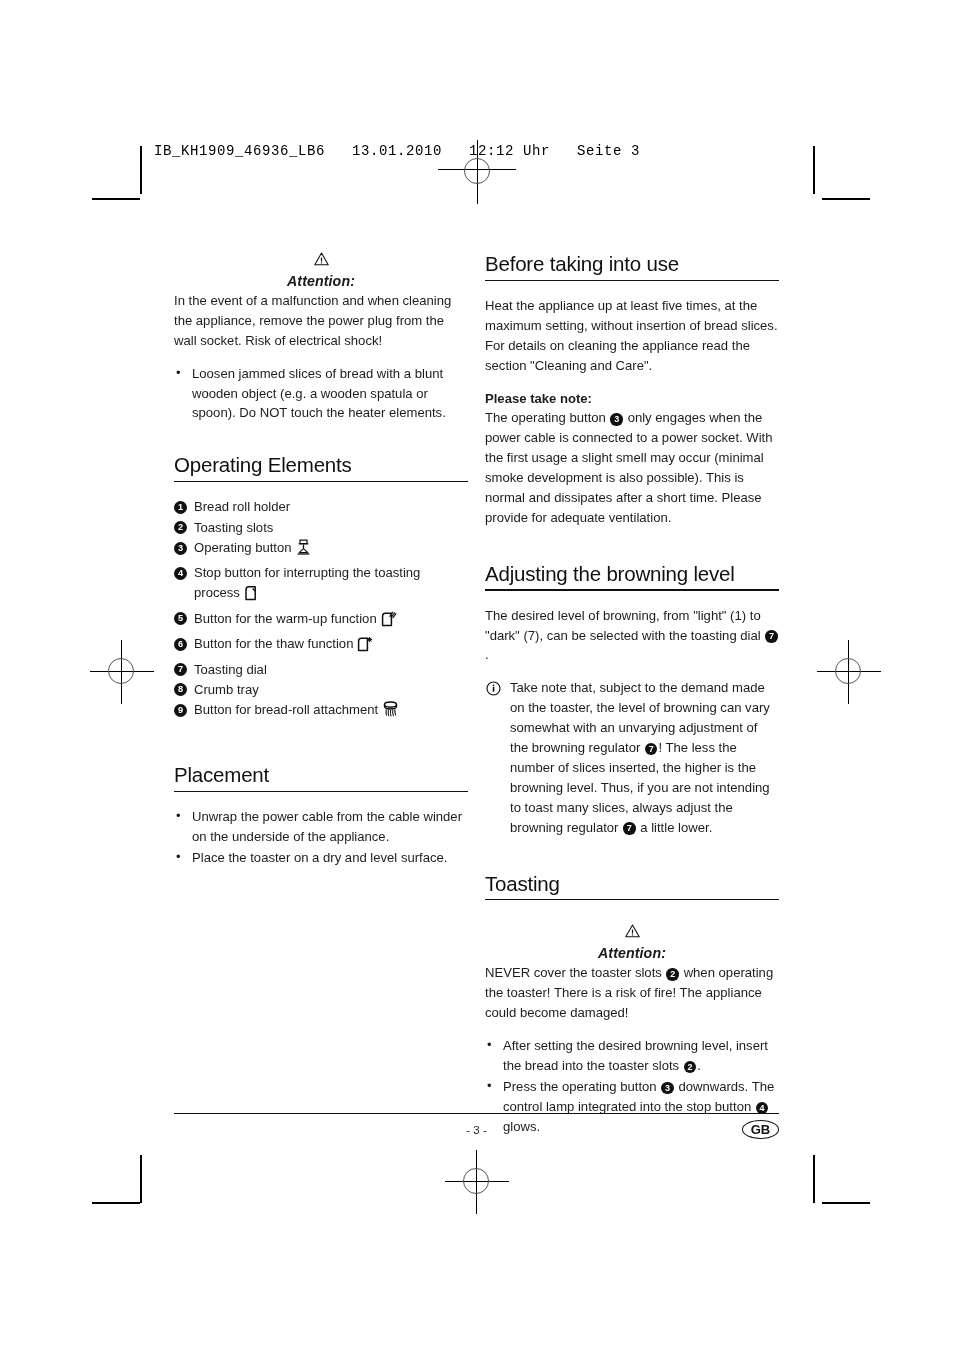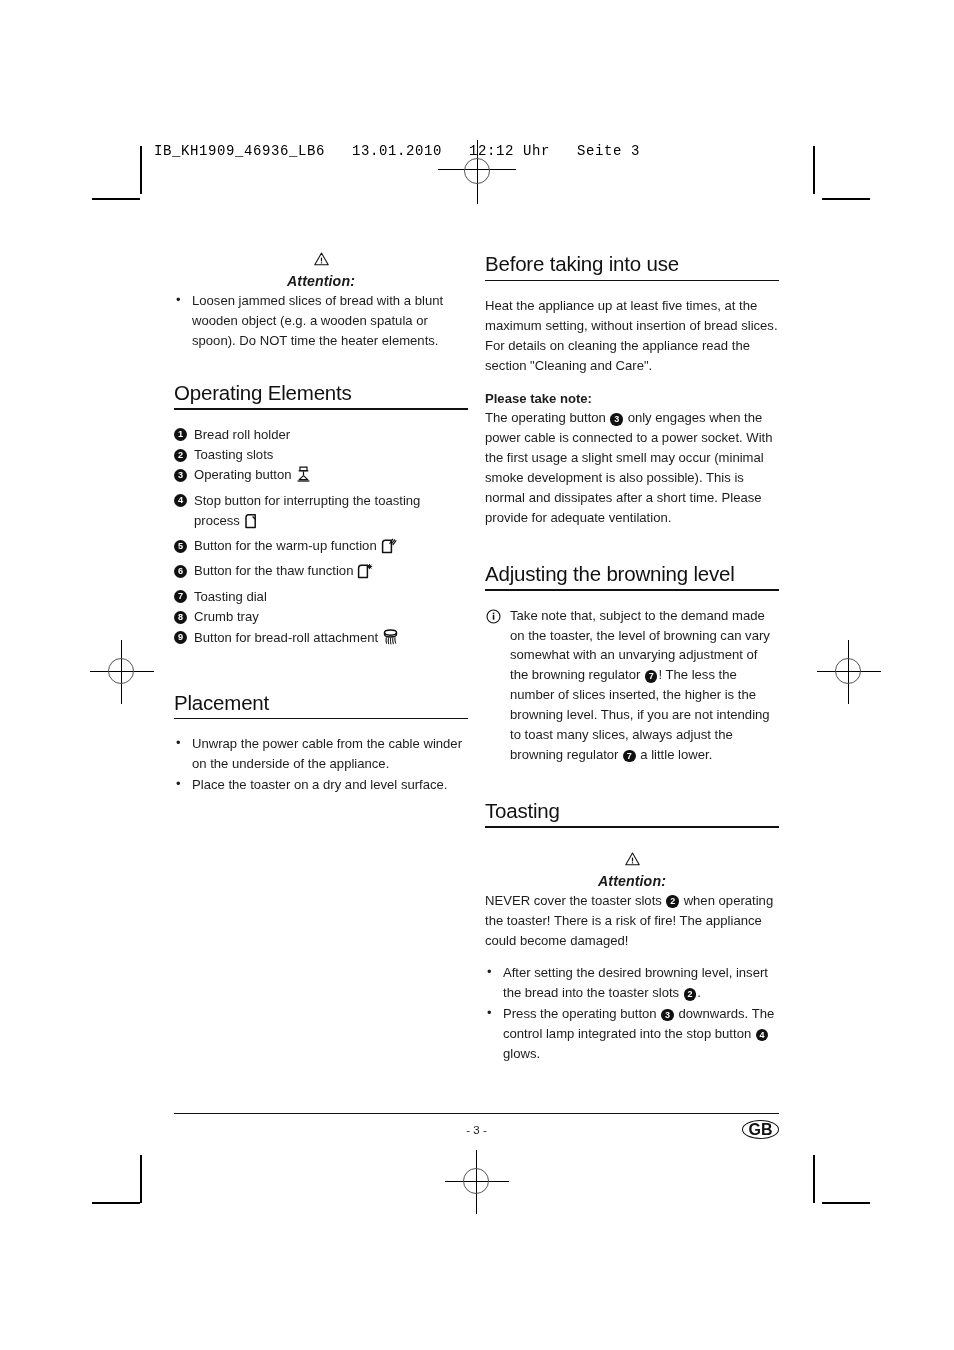--- a/index.html
+++ b/index.html
@@ -230,21 +230,21 @@
     color: #1d1d1d;
   }
   .gb-badge {
     position: absolute;
     left: 742px;
     top: 1120px;
     width: 37px;
     height: 19px;
     border: 1.3px solid #111;
     border-radius: 50%;
-    font-size: 16px;
+    font-size: 13px;
     font-weight: 700;
     line-height: 18px;
     text-align: center;
     color: #111;
     box-sizing: border-box;
   }
 </style>
 </head>
 <body>
 
@@ -288,22 +288,23 @@
       <div class="attn-head">
         <span>
           <svg class="ico-warn" viewBox="0 0 16 15">
             <path d="M8 1.1 L15.2 13.7 L0.8 13.7 Z" fill="none" stroke="#111" stroke-width="1.15" stroke-linejoin="round"></path>
             <rect x="7.35" y="6.0" width="1.3" height="4.1" fill="#111"></rect>
             <rect x="7.35" y="11.0" width="1.3" height="1.3" fill="#111"></rect>
           </svg>
         </span>
         <span class="attn-label">Attention:</span>
       </div>
+      <p class="para">In the event of a malfunction and when cleaning the appliance, remove the power plug from the wall socket. Risk of electrical shock!</p>
       <ul class="bullets">
-        <li>Loosen jammed slices of bread with a blunt wooden object (e.g. a wooden spatula or spoon). Do NOT time the heater elements.</li>
+        <li>Loosen jammed slices of bread with a blunt wooden object (e.g. a wooden spatula or spoon). Do NOT touch the heater elements.</li>
       </ul>
     </div>
 
     <div class="sec" style="margin-top:30px; margin-bottom:30px;">
       <h2 class="sec-title">Operating Elements</h2>
       <div class="sec-rule"></div>
       <ol class="numlist">
 
         <li>
           <span class="numbadge">1</span>
@@ -401,20 +402,24 @@
       <p class="tight">
         <span>The operating button</span>
         <span class="inlinebadge">3</span>
         <span>only engages when the power cable is connected to a power socket. With the first usage a slight smell may occur (minimal smoke development is also possible). This is normal and dissipates after a short time. Please provide for adequate ventilation.</span>
       </p>
     </div>
 
     <div class="sec" style="margin-bottom:34px;">
       <h2 class="sec-title">Adjusting the browning level</h2>
       <div class="sec-rule"></div>
+      <p class="para">
+        <span>The desired level of browning, from "light" (1) to "dark" (7), can be selected with the toasting dial</span>
+        <span class="inlinebadge">7</span><span>.</span>
+      </p>
       <div class="notebox">
         <span class="note-ico">
           <svg class="ico-info" viewBox="0 0 16 16">
             <circle cx="8" cy="8" r="6.9" fill="none" stroke="#111" stroke-width="1.2"></circle>
             <rect x="7.2" y="6.4" width="1.7" height="5.0" fill="#111"></rect>
             <rect x="7.2" y="3.9" width="1.7" height="1.7" fill="#111"></rect>
           </svg>
         </span>
         <p class="txt">
           <span>Take note that, subject to the demand made on the toaster, the level of browning can vary somewhat with an unvarying adjustment of the browning regulator</span>

